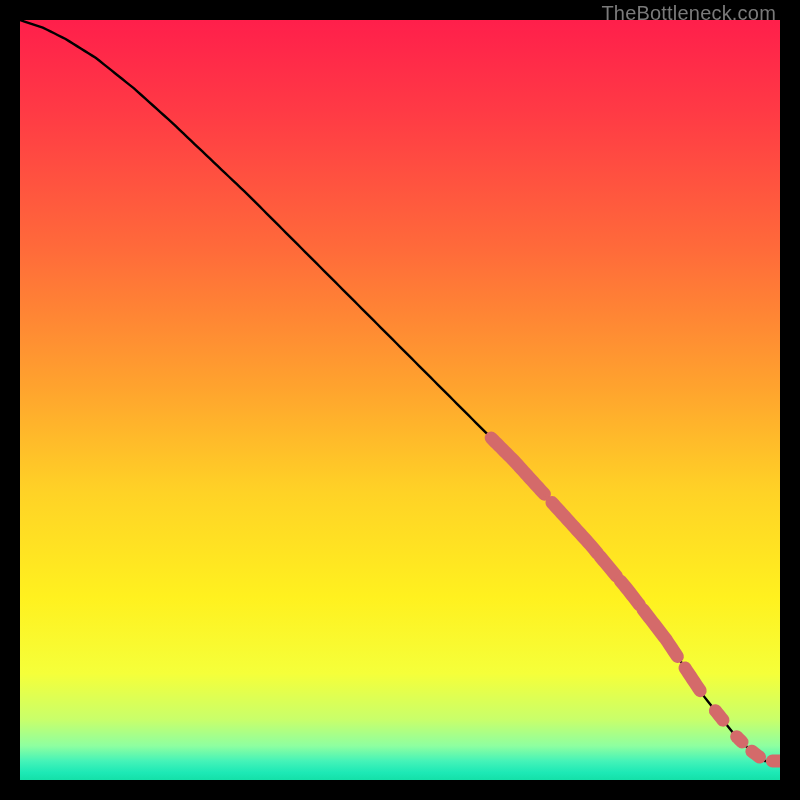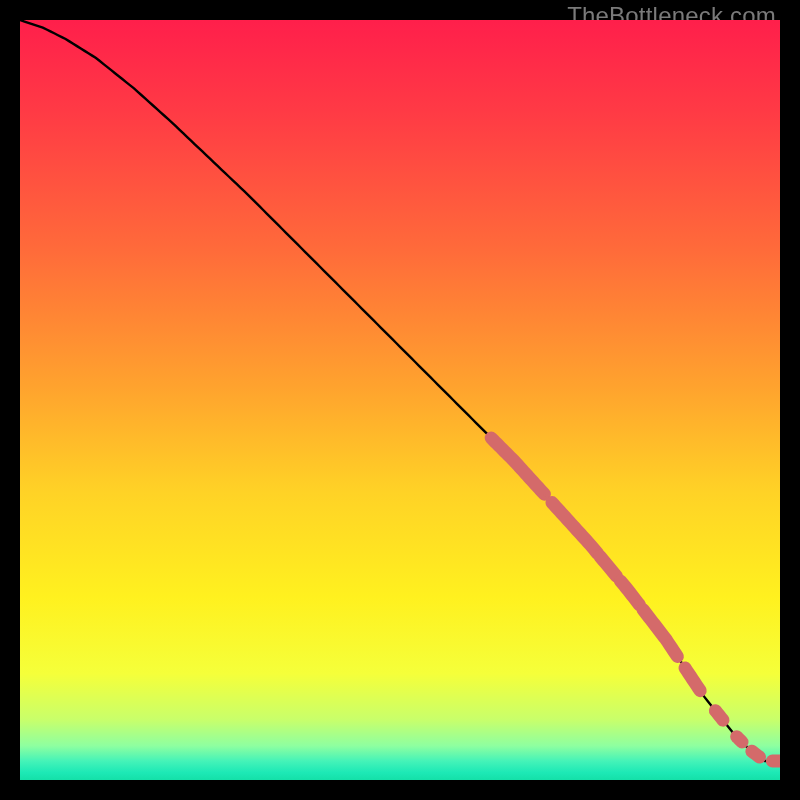--- a/index.html
+++ b/index.html
@@ -24,21 +24,21 @@
     left: 0;
     top: 0;
     width: 760px;
     height: 760px;
   }
   .attribution {
     position: absolute;
     top: 2px;
     right: 24px;
     color: #7a7a7a;
-    font-size: 24px;
+    font-size: 20px;
     font-weight: 500;
     letter-spacing: 0.2px;
   }
   svg { display: block; }
 </style>
 </head>
 <body>
 
 <div class="attribution">TheBottleneck.com</div>
 

